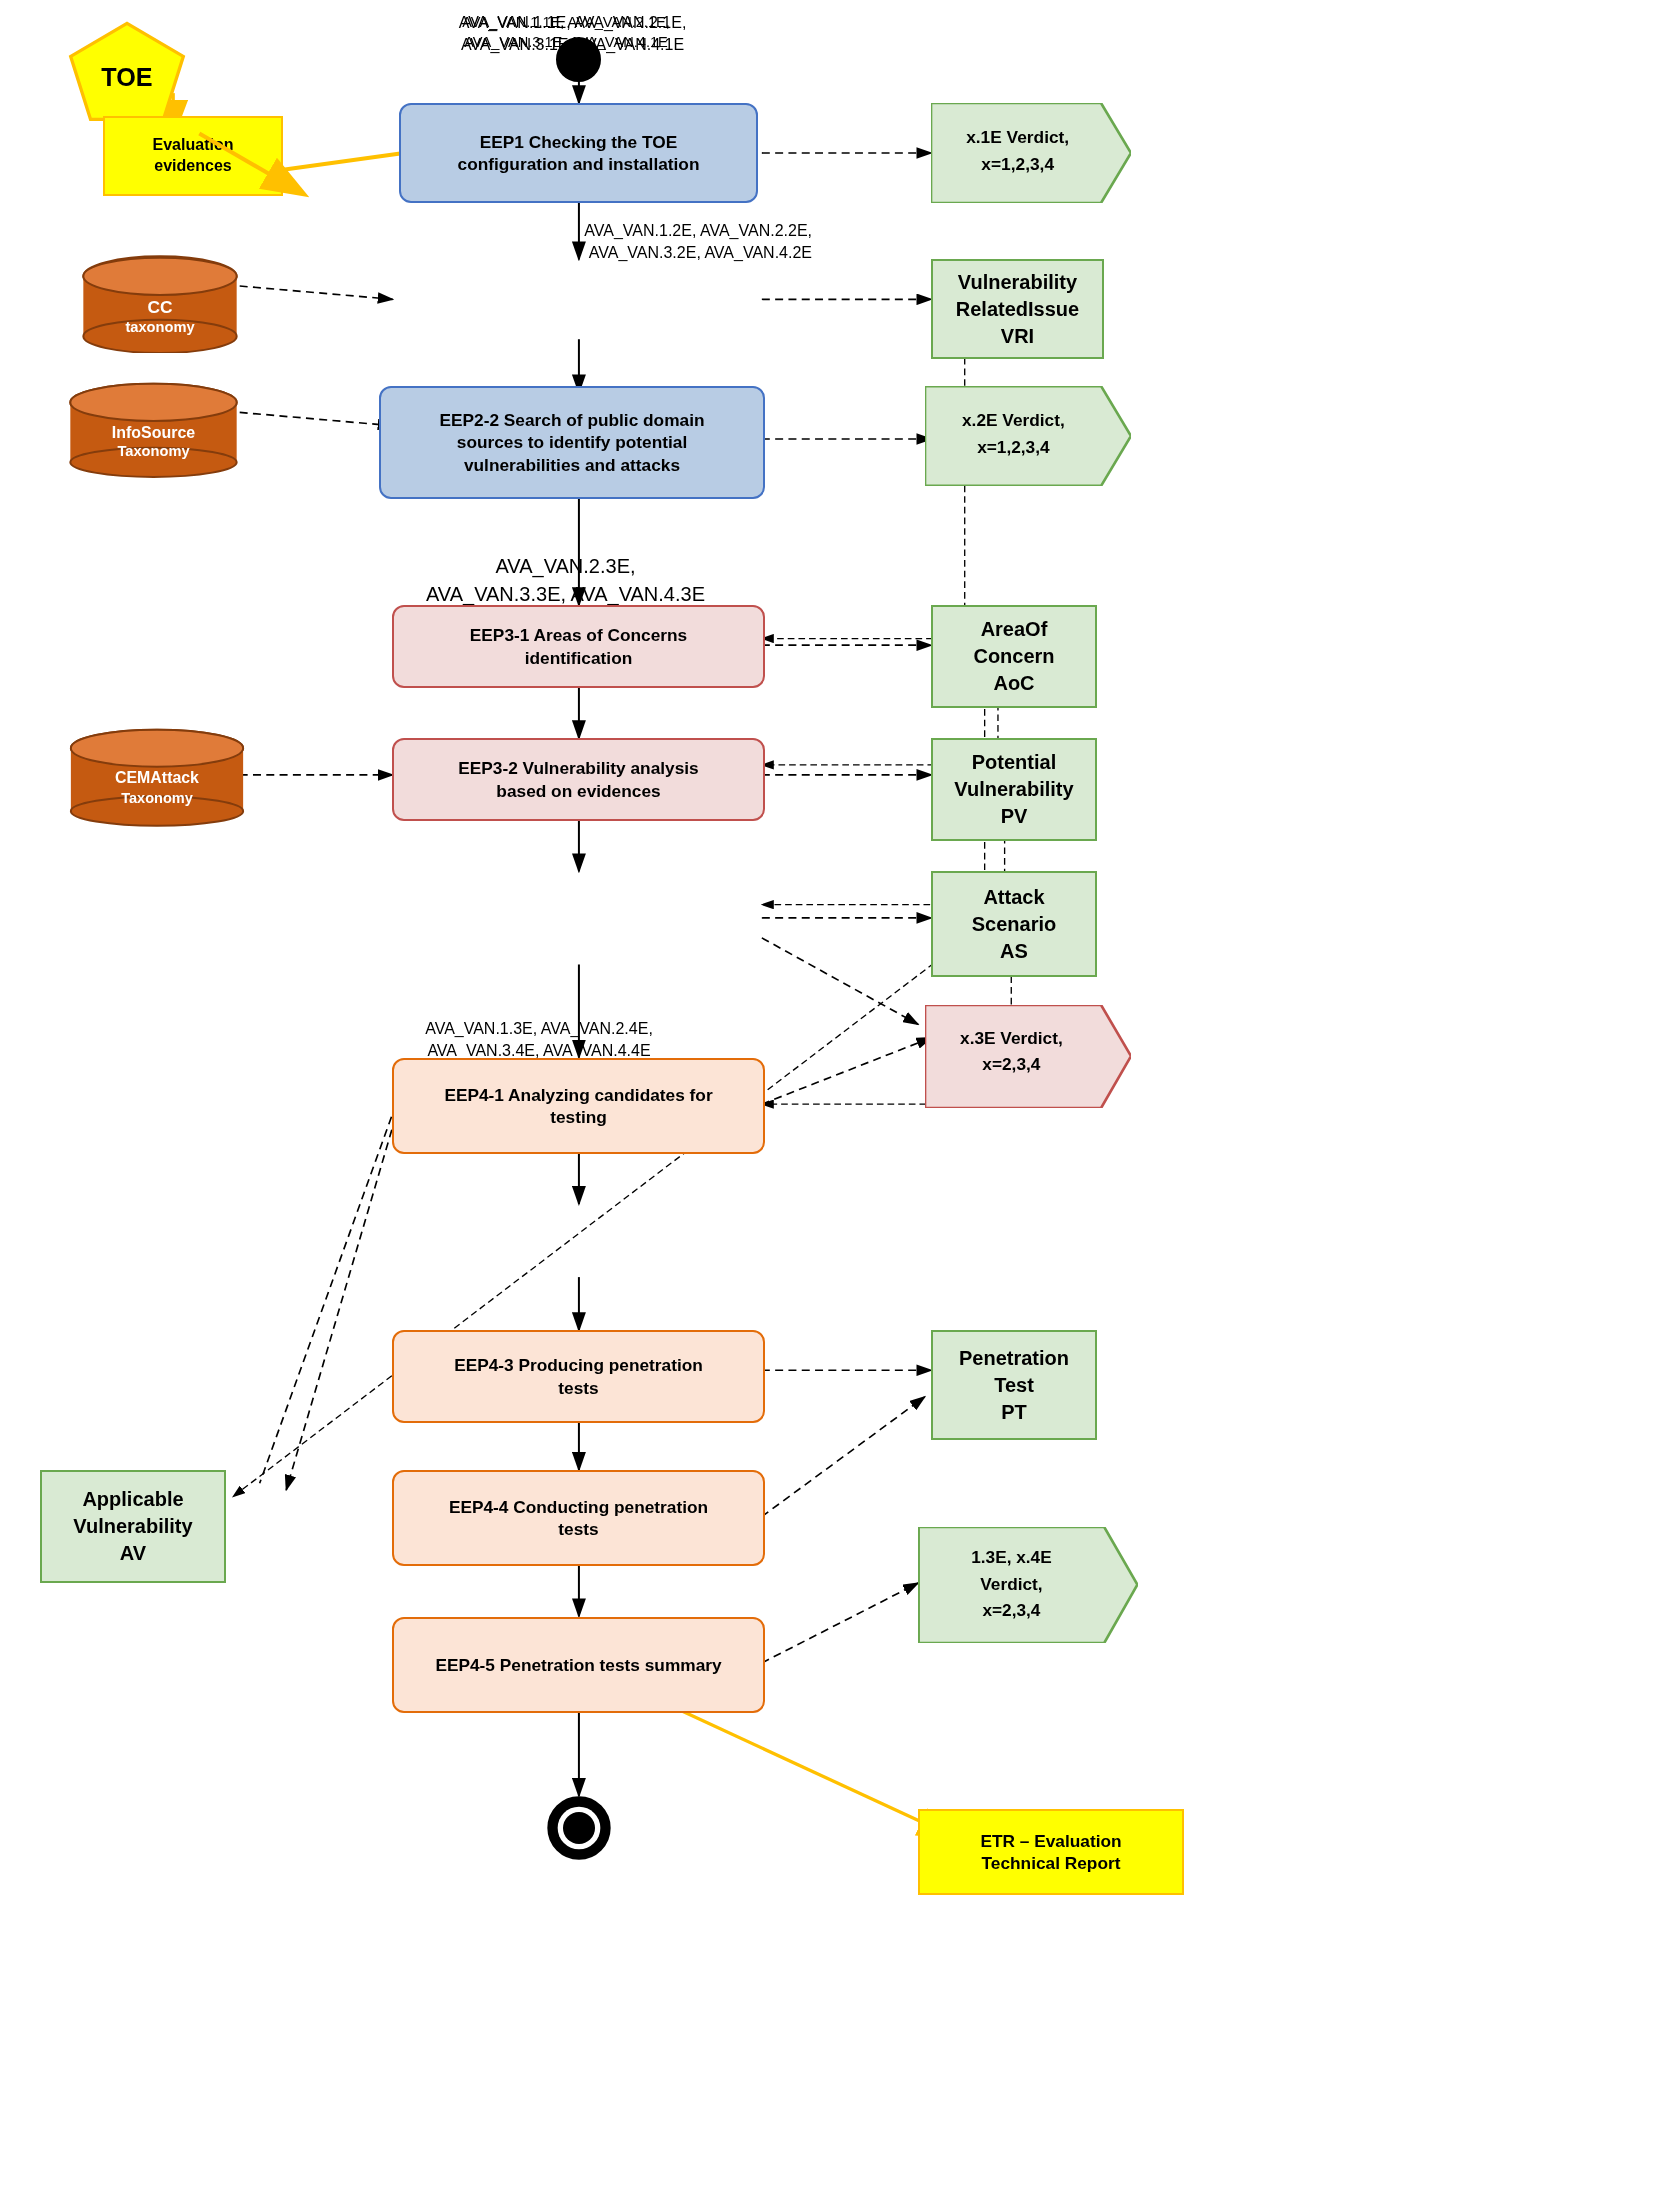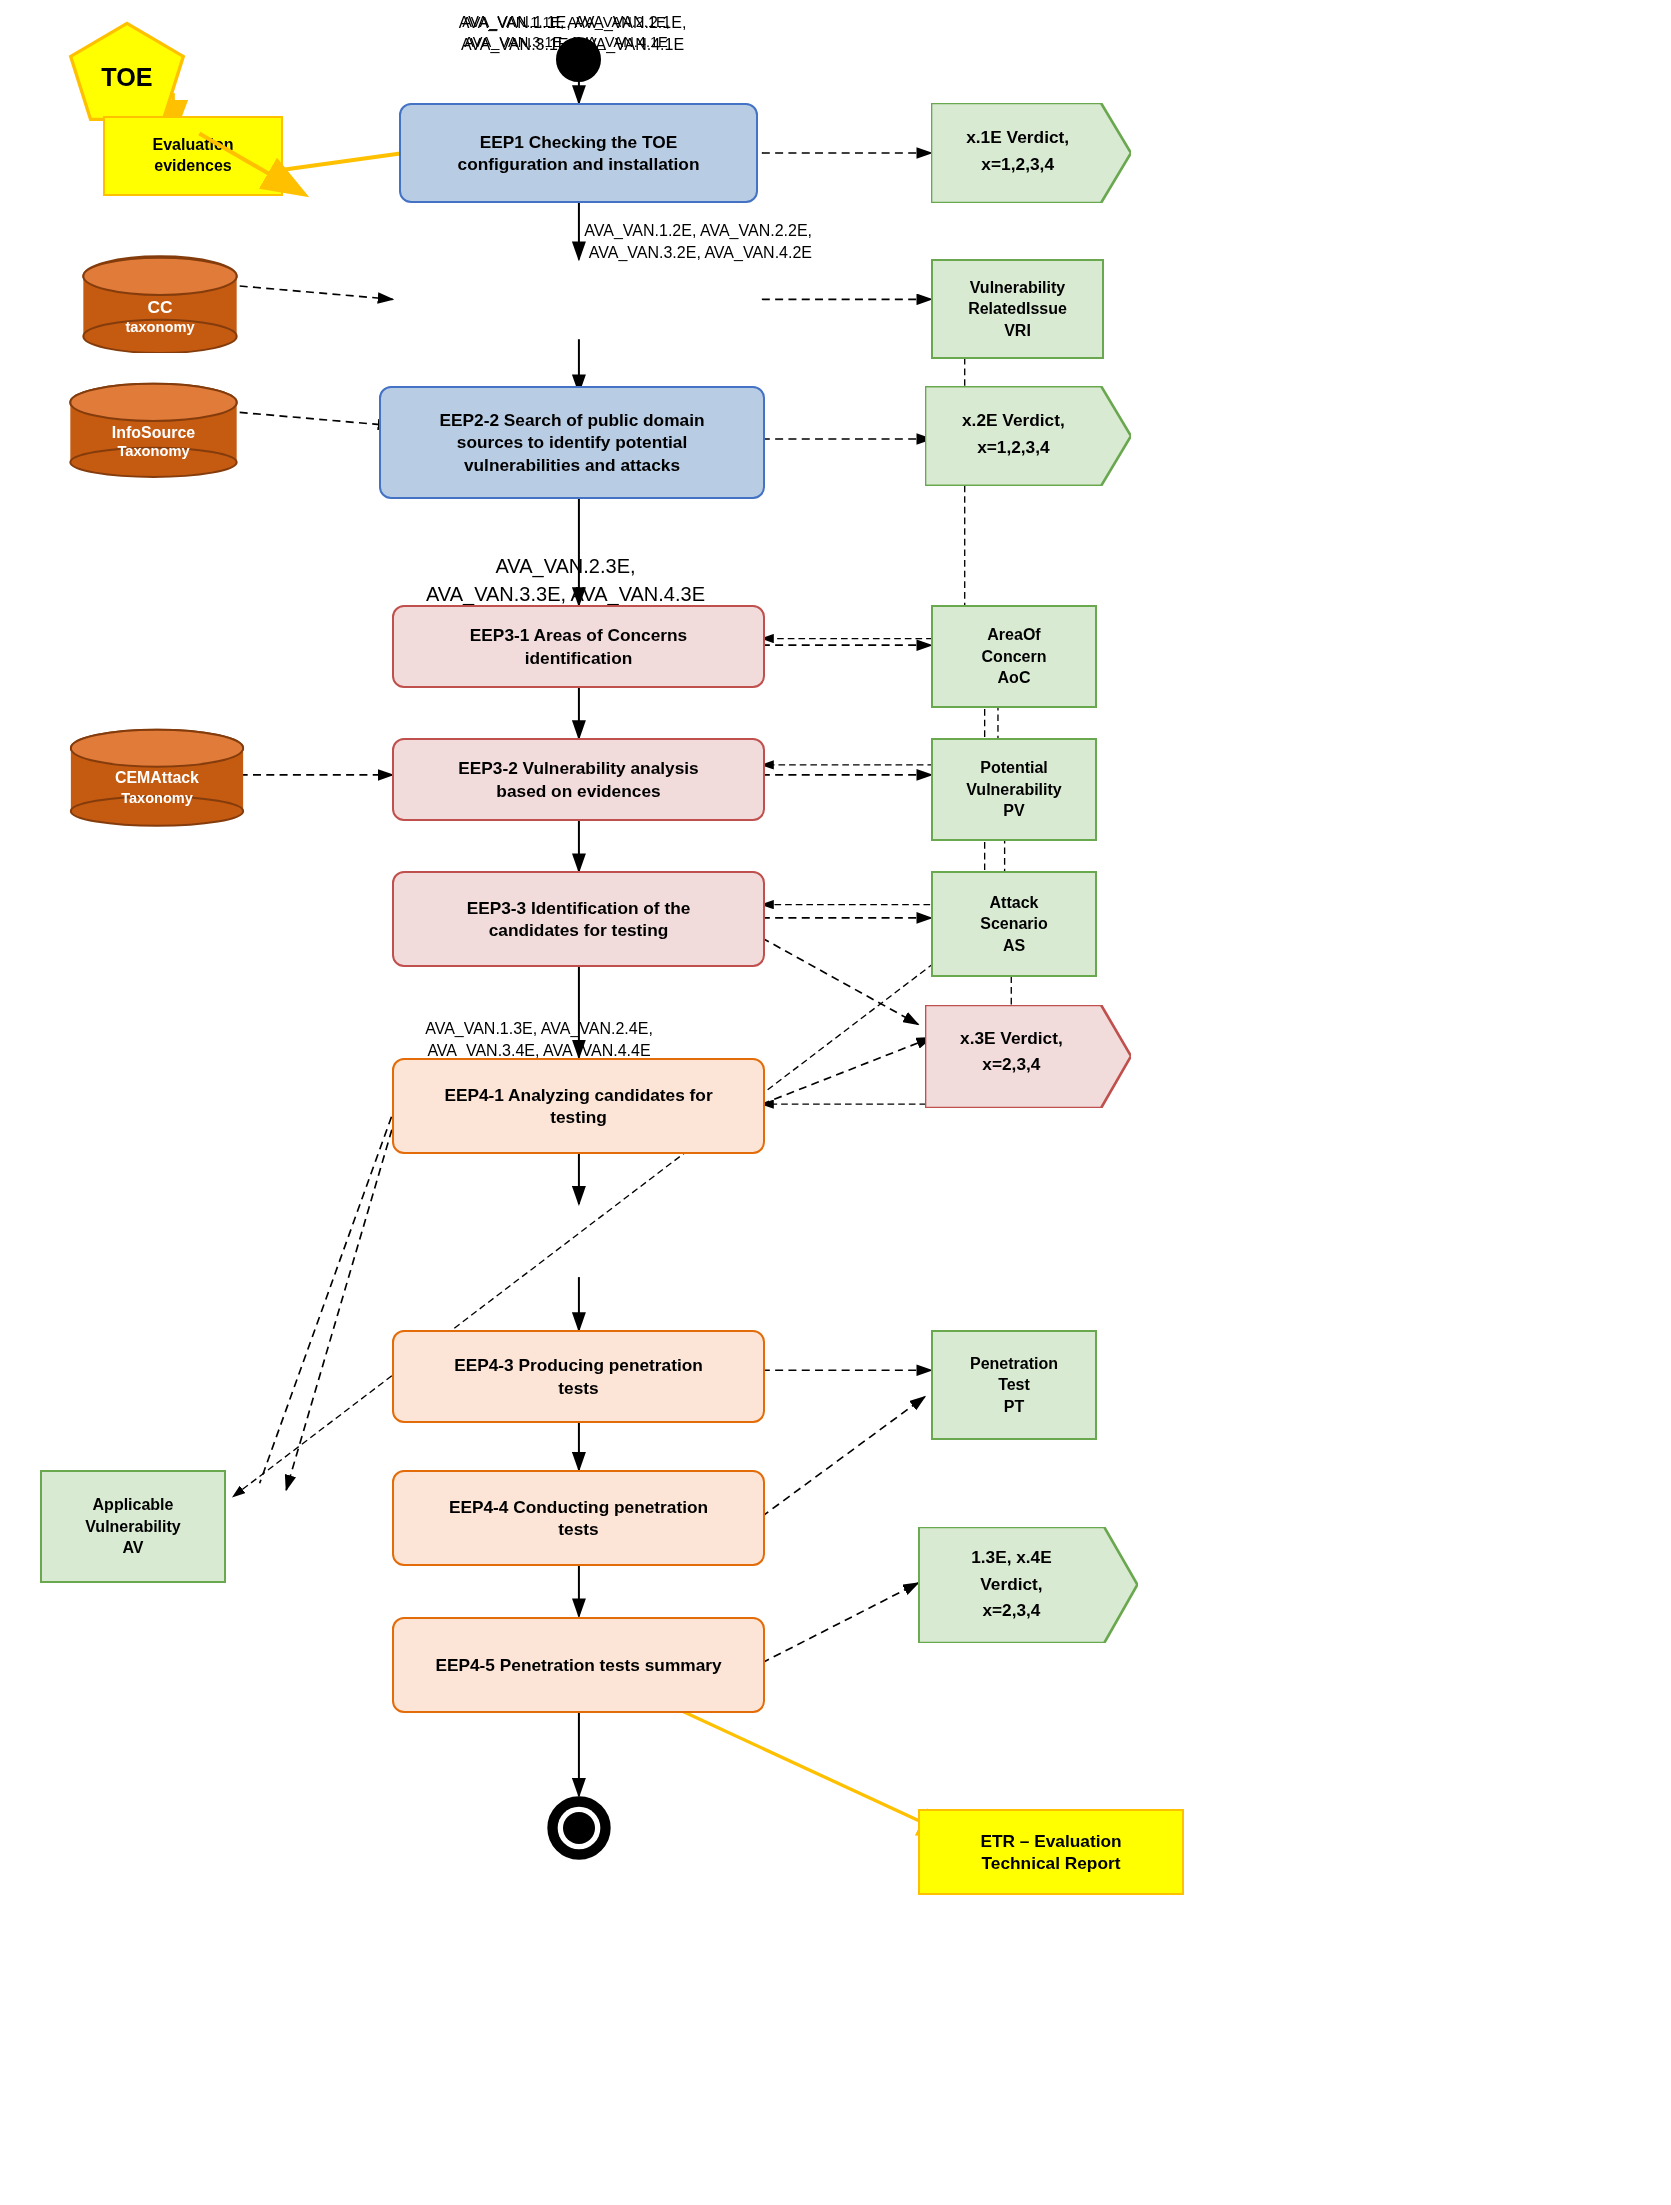--- a/index.html
+++ b/index.html
@@ -49,21 +49,21 @@
 
     
     .output-box {
       position: absolute;
       background: #d9ead3;
       border: 2px solid #6aa84f;
       text-align: center;
       display: flex;
       align-items: center;
       justify-content: center;
-      font-size: 16px;
+      font-size: 20px;
       font-weight: bold;
       line-height: 1.35;
       padding: 6.7px 9.3px;
     }
 
     
     .start-circle {
       position: absolute;
       background: #000;
       border-radius: 50%;
@@ -298,21 +298,20 @@
       <ellipse cx="135" cy="35" rx="130" ry="28" fill="#e07b39" stroke="#843c0c" stroke-width="3"></ellipse>
       <text x="135" y="88" text-anchor="middle" font-size="24" font-weight="bold" font-family="Arial" fill="#fff">CEMAttack</text>
       <text x="135" y="118" text-anchor="middle" font-size="22" font-weight="bold" font-family="Arial" fill="#fff">Taxonomy</text>
     </svg>
   </div>
 
   <div class="process-box process-pink" style="left:392px;top:738px;width:373px;height:83px;">EEP3-2 Vulnerability analysis<br>based on evidences</div>
 
   <div class="output-box" style="left:931px;top:738px;width:166px;height:103px;">Potential<br>Vulnerability<br>PV</div>
 
-  <div class="process-box process-pink" style="left:392px;top:871px;width:373px;height:96px;">EEP3-3 Identification of the<br>candidates for testing</div>
 
   <div class="output-box" style="left:931px;top:871px;width:166px;height:106px;">Attack<br>Scenario<br>AS</div>
 
   <div style="position:absolute;left:925px;top:1005px;width:206px;height:103px;">
     <svg width="206" height="103" viewBox="0 0 310 155" style="font-size:13px">
       <polygon points="0,0 265,0 310,77 265,155 0,155" fill="#f2dcdb" stroke="#c0504d" stroke-width="4"></polygon>
       <text x="130" y="58" text-anchor="middle" font-size="26" font-weight="bold" font-family="Arial" fill="#000">x.3E Verdict,</text>
       <text x="130" y="98" text-anchor="middle" font-size="26" font-weight="bold" font-family="Arial" fill="#000">x=2,3,4</text>
     </svg>
   </div>

